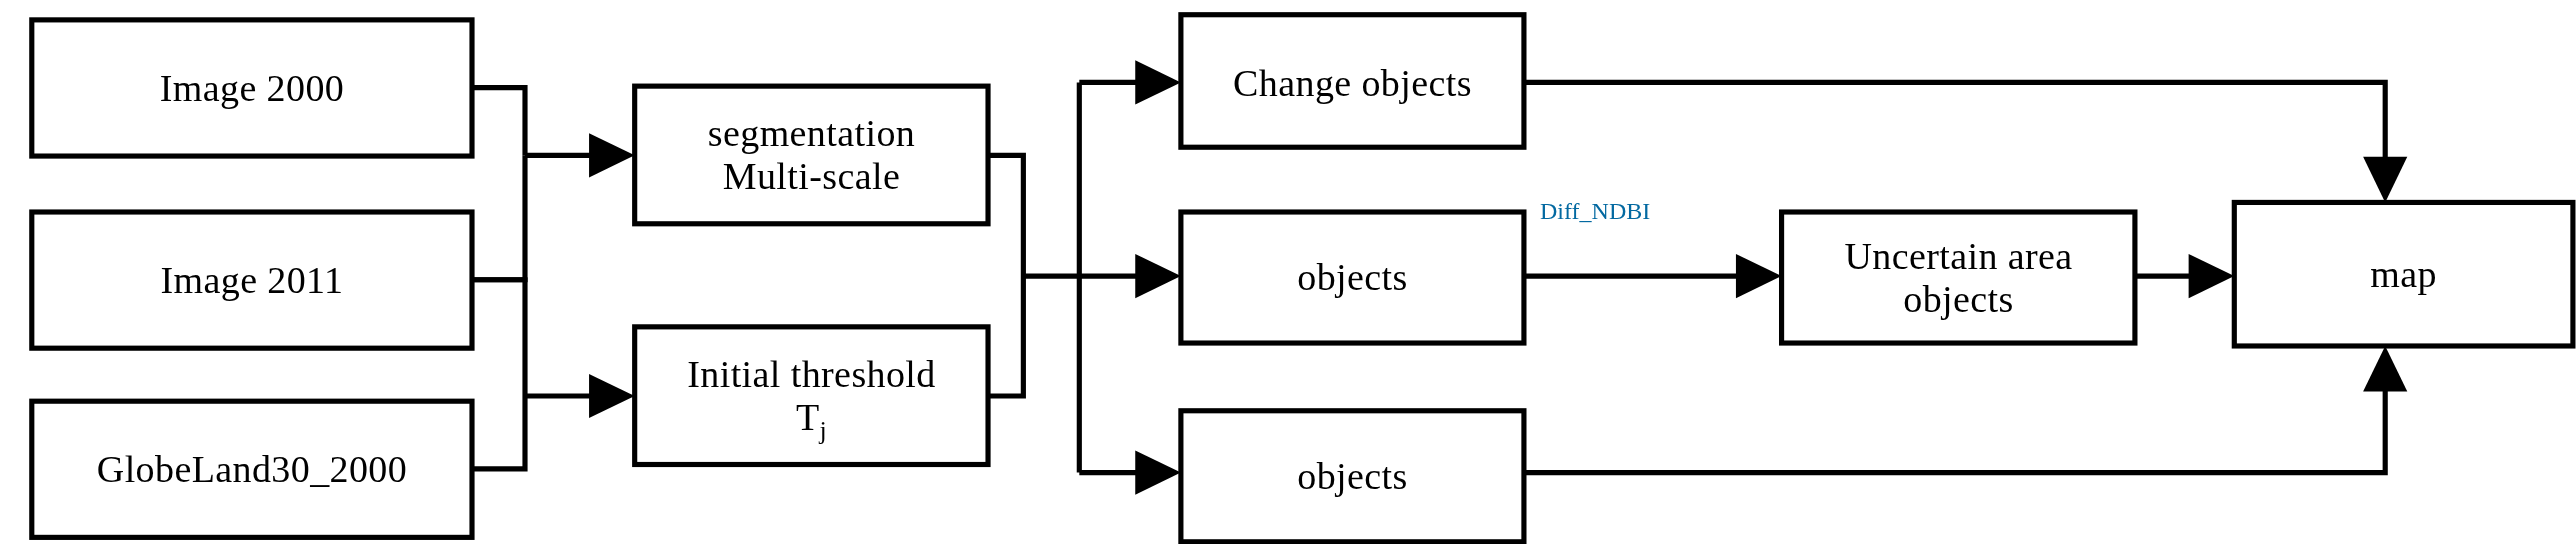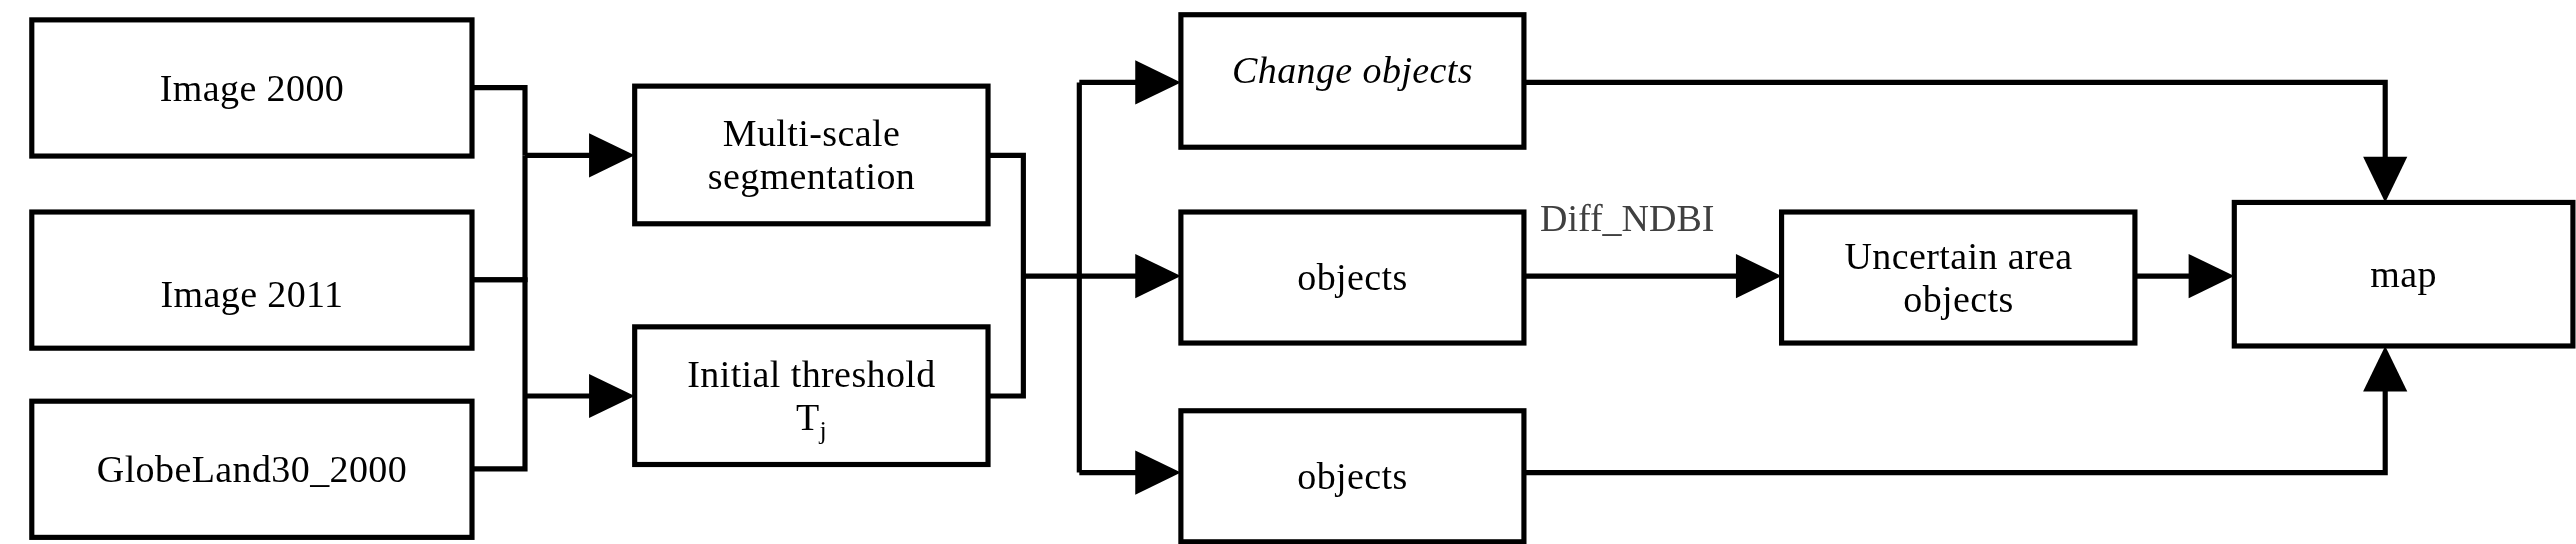--- a/index.html
+++ b/index.html
@@ -52,23 +52,23 @@
     line-height: 1.12;
     letter-spacing: 0.4px;
     white-space: nowrap;
     pointer-events: none;
   }
   .node-text .line {
     display: block;
   }
   .edge-label {
     position: absolute;
-    color: #404040;
+    color: #0369a1;
     font-family: "Liberation Serif", "DejaVu Serif", serif;
-    font-size: 38px;
+    font-size: 24px;
     line-height: 1;
     white-space: nowrap;
     pointer-events: none;
   }
   .sub {
     font-size: 0.68em;
     vertical-align: sub;
     line-height: 0;
   }
 </style>
@@ -134,39 +134,39 @@
 
     <path class="edge-line" d="M 2070 642 L 3240 642 L 3240 528"></path>
     <polygon class="arrow-head" points="3240,470 3210,532 3270,532"></polygon>
 
   </svg>
 
   <div class="node-text" style="left:32px; top:20px; width:440px; height:136px;">
     <span class="line">Image 2000</span>
   </div>
 
-  <div class="node-text" style="left:32px; top:226px; width:440px; height:136px;">
+  <div class="node-text" style="left:32px; top:212px; width:440px; height:136px;">
     <span class="line">Image 2011</span>
   </div>
 
   <div class="node-text" style="left:32px; top:401px; width:440px; height:136px;text-align:right;">
     <span class="line">GlobeLand30_2000</span>
   </div>
 
   <div class="node-text" style="left:635px; top:86px; width:353px; height:138px;">
+    <span class="line">segmentation</span>
     <span class="line">Multi-scale</span>
-    <span class="line">segmentation</span>
   </div>
 
   <div class="node-text" style="left:635px; top:327px; width:353px; height:138px;text-align:center;">
     <span class="line">Initial threshold</span>
     <span class="line">T<span class="sub">j</span></span>
   </div>
 
-  <div class="node-text" style="left:1181px; top:4px; width:343px; height:133px;font-style:italic;">
+  <div class="node-text" style="left:1181px; top:17px; width:343px; height:133px;">
     <span class="line">Change objects</span>
   </div>
 
   <div class="node-text" style="left:1181px; top:212px; width:343px; height:131px;">
     <span class="line">objects</span>
   </div>
 
   <div class="node-text" style="left:1181px; top:411px; width:343px; height:131px;">
     <span class="line">objects</span>
   </div>

